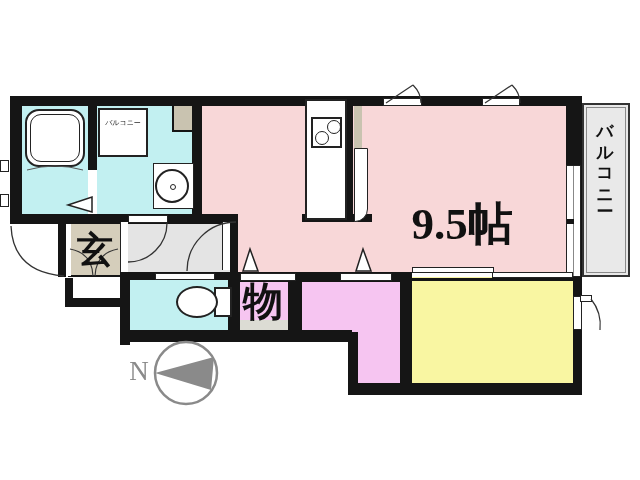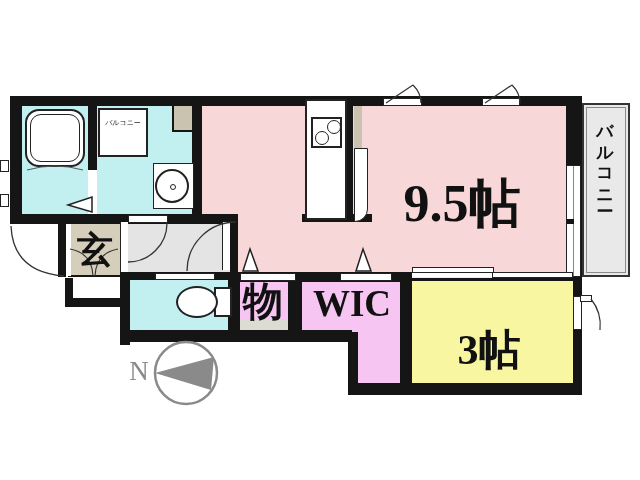--- a/index.html
+++ b/index.html
@@ -125,22 +125,20 @@
     <path d="M 413,85 Q 421,93 421,103" fill="none" stroke="#333" stroke-width="1.2"></path>
     <path d="M 485,103 L 512,85" fill="none" stroke="#333" stroke-width="1.2"></path>
     <path d="M 512,85 Q 520,93 520,103" fill="none" stroke="#333" stroke-width="1.2"></path>
 
     <path d="M 591,299 A 42,42 0 0 1 600,330" fill="none" stroke="#333" stroke-width="1.2"></path>
 
     <circle cx="186" cy="373" r="31" fill="none" stroke="#8a8a8a" stroke-width="2.5"></circle>
     <polygon points="155,373 214,357 211,390" fill="#8a8a8a"></polygon>
   </svg>
 
-  <div class="label" style="left:462px;top:204px;font-size:52px;">9.5帖</div>
-  <div class="label" style="left:489px;top:350px;font-size:42px;">3帖</div>
-  <div class="label" style="left:352px;top:303px;font-size:37px;">WIC</div>
+  <div class="label" style="left:462px;top:224px;font-size:45px;">9.5帖</div>
   <div class="label" style="left:263px;top:302px;font-size:40px;">物</div>
   <div class="label" style="left:95px;top:250px;font-size:36px;">玄</div>
   <div class="label vtext" style="left:605px;top:112px;font-size:17px;font-weight:600;letter-spacing:3px;">バルコニー</div>
   <div class="label" style="left:123px;top:123px;font-size:7px;font-weight:normal;">バルコニー</div>
   <div class="label" style="left:139px;top:371px;font-size:27px;font-weight:normal;color:#8a8a8a;">N</div>
 
 </div>
 
 </body></html>

